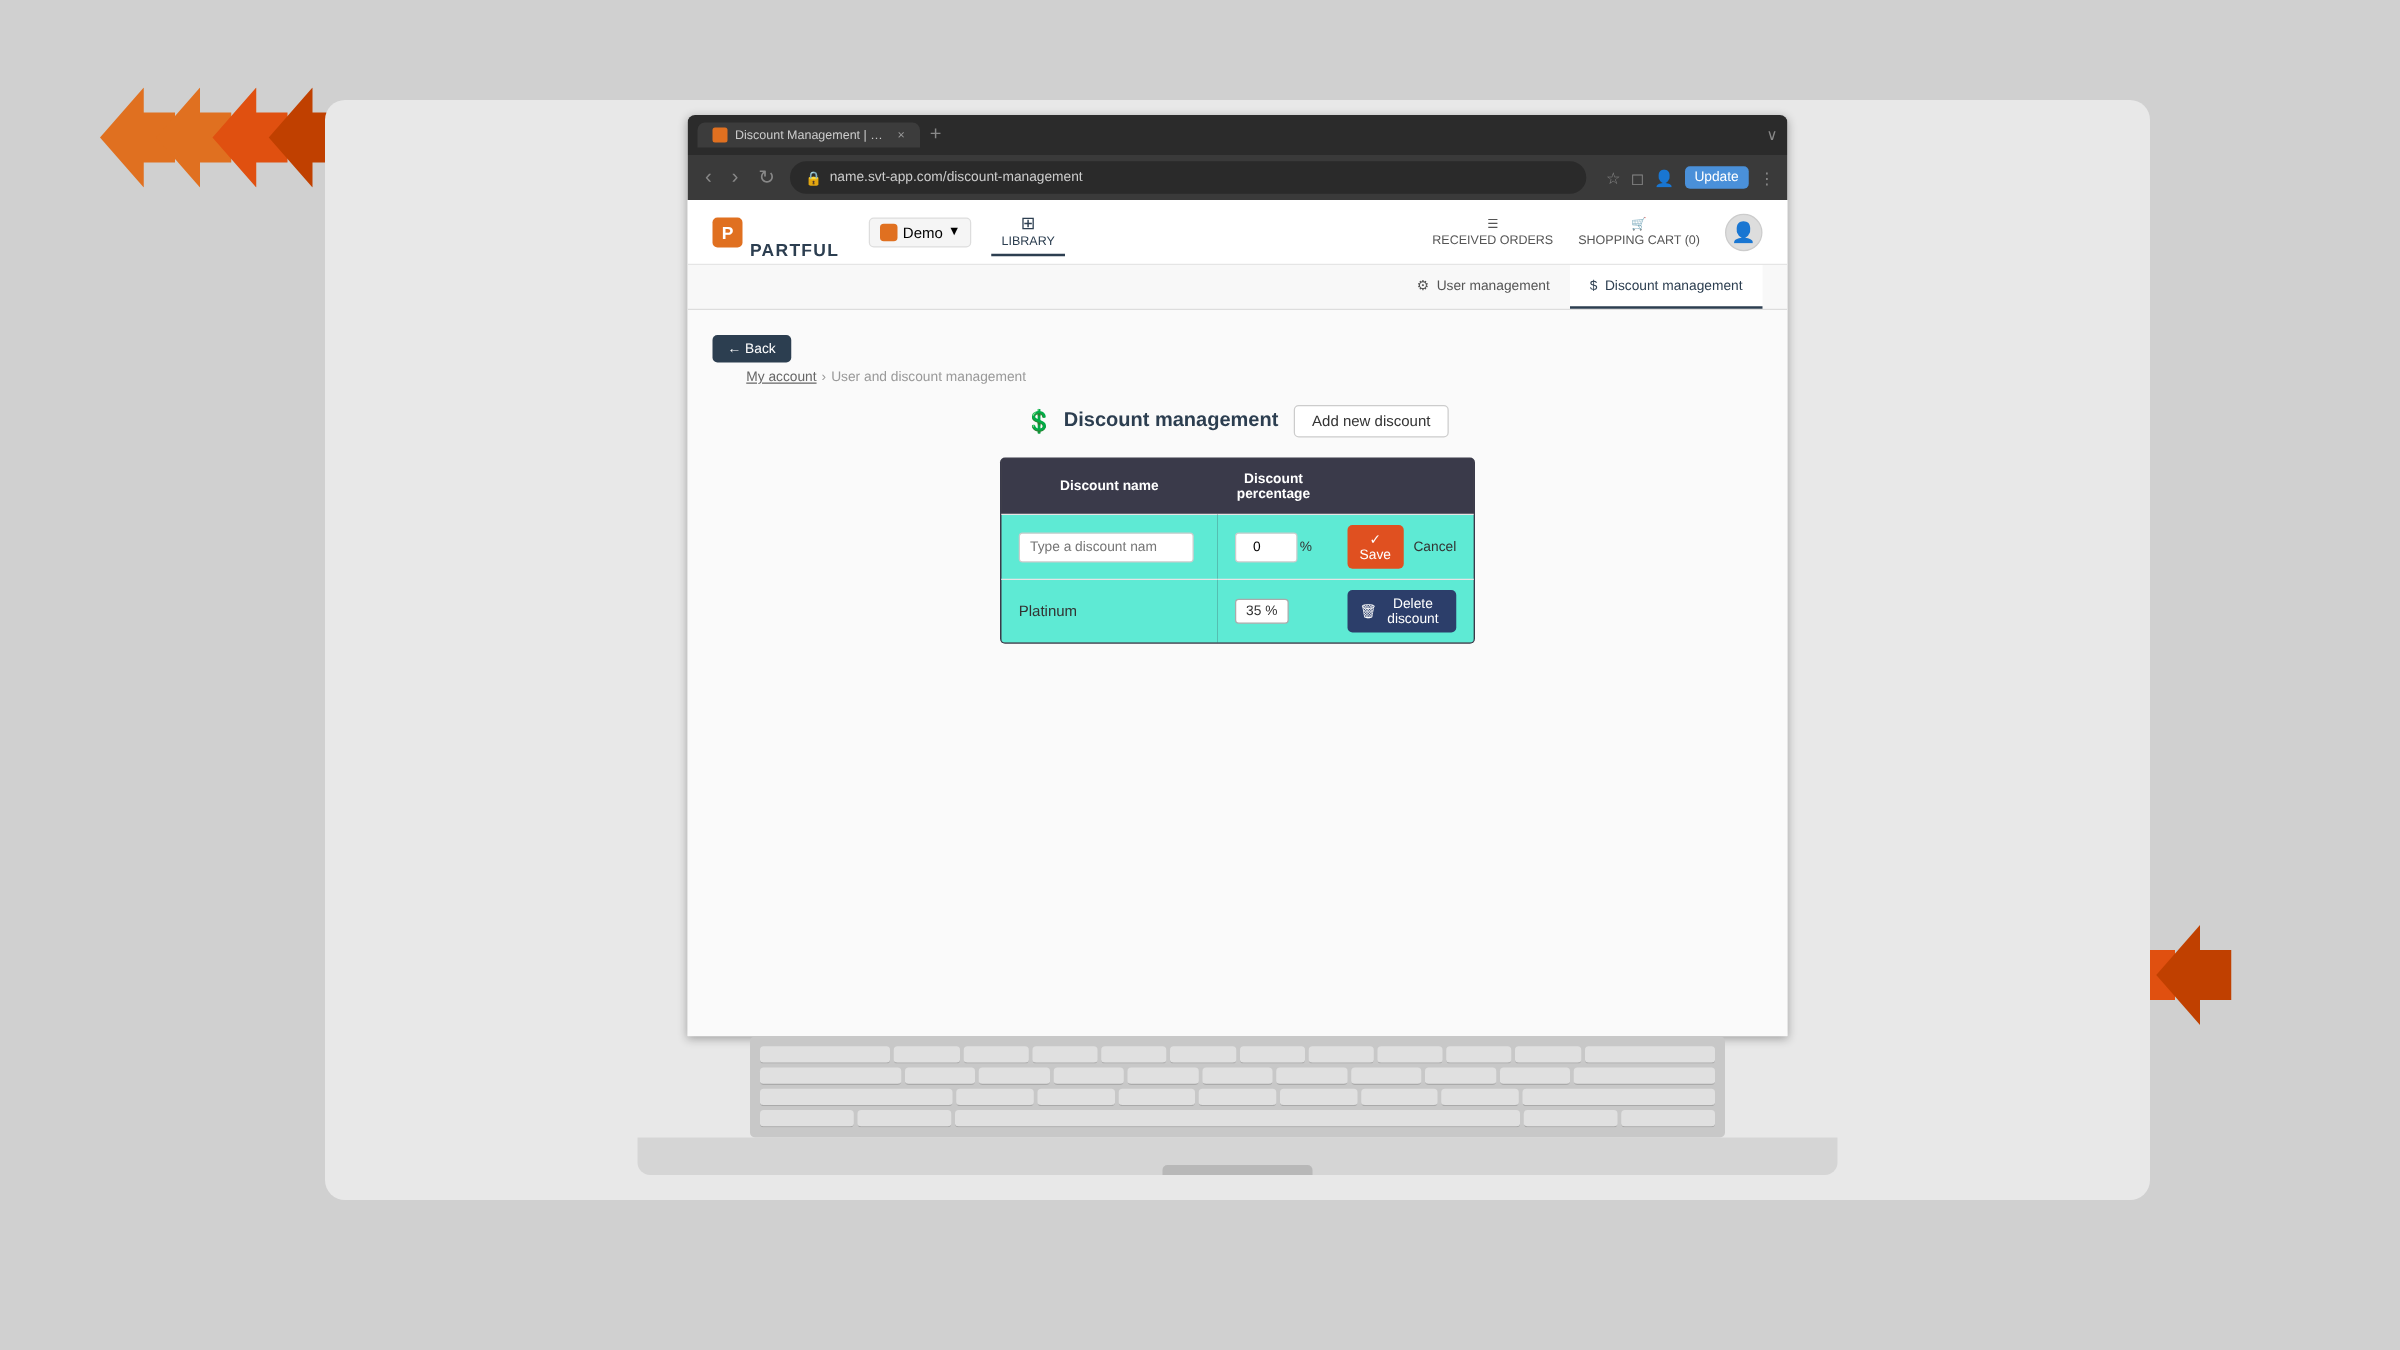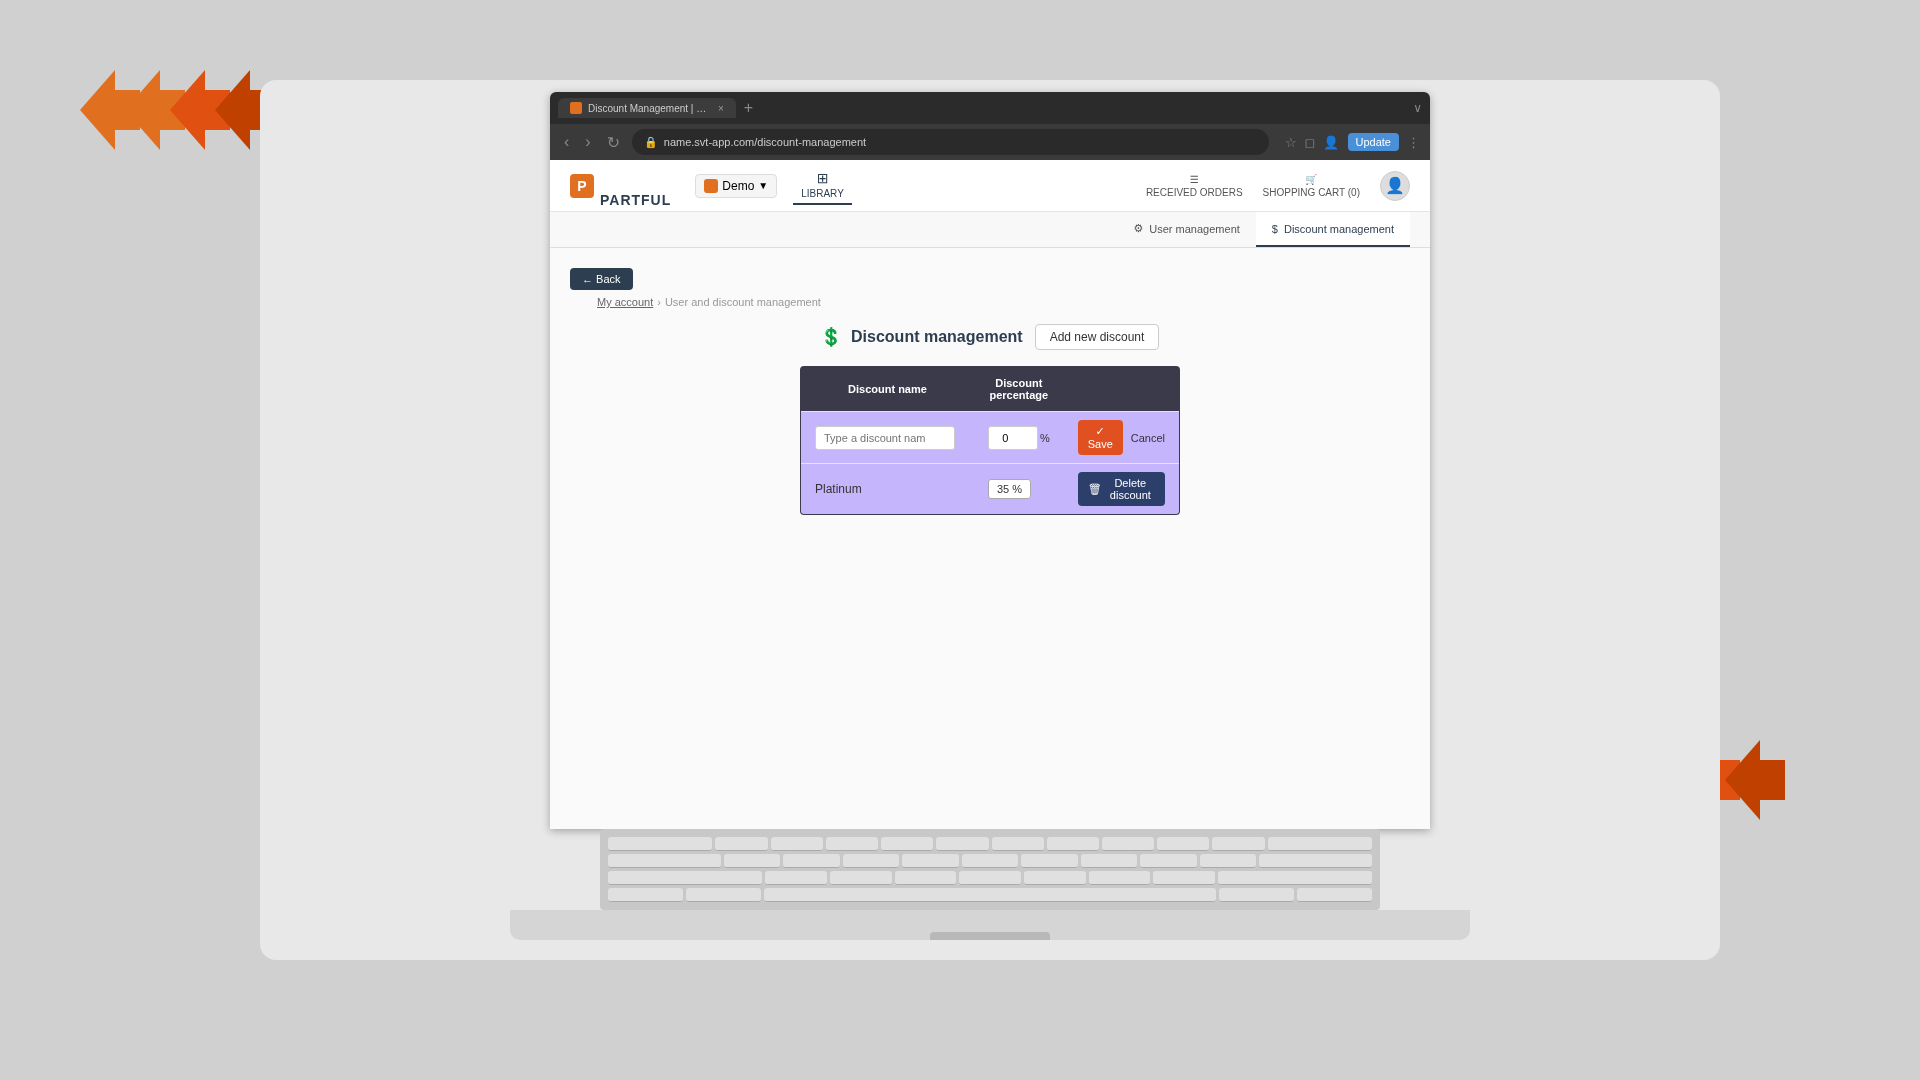--- a/index.html
+++ b/index.html
@@ -382,21 +382,21 @@
       color: white;
       font-size: 11px;
       font-weight: 600;
       padding: 10px 14px;
       text-align: center;
     }
     .table-header-row th:first-child {
       width: 180px;
     }
     .table-body {
-      background: #c4b5fd;
+      background: #5eead4;
     }
     .table-row {
       border-top: 1px solid #e5e5e5;
     }
     .table-row td {
       padding: 8px 14px;
       font-size: 12px;
       color: #333;
       vertical-align: middle;
     }

